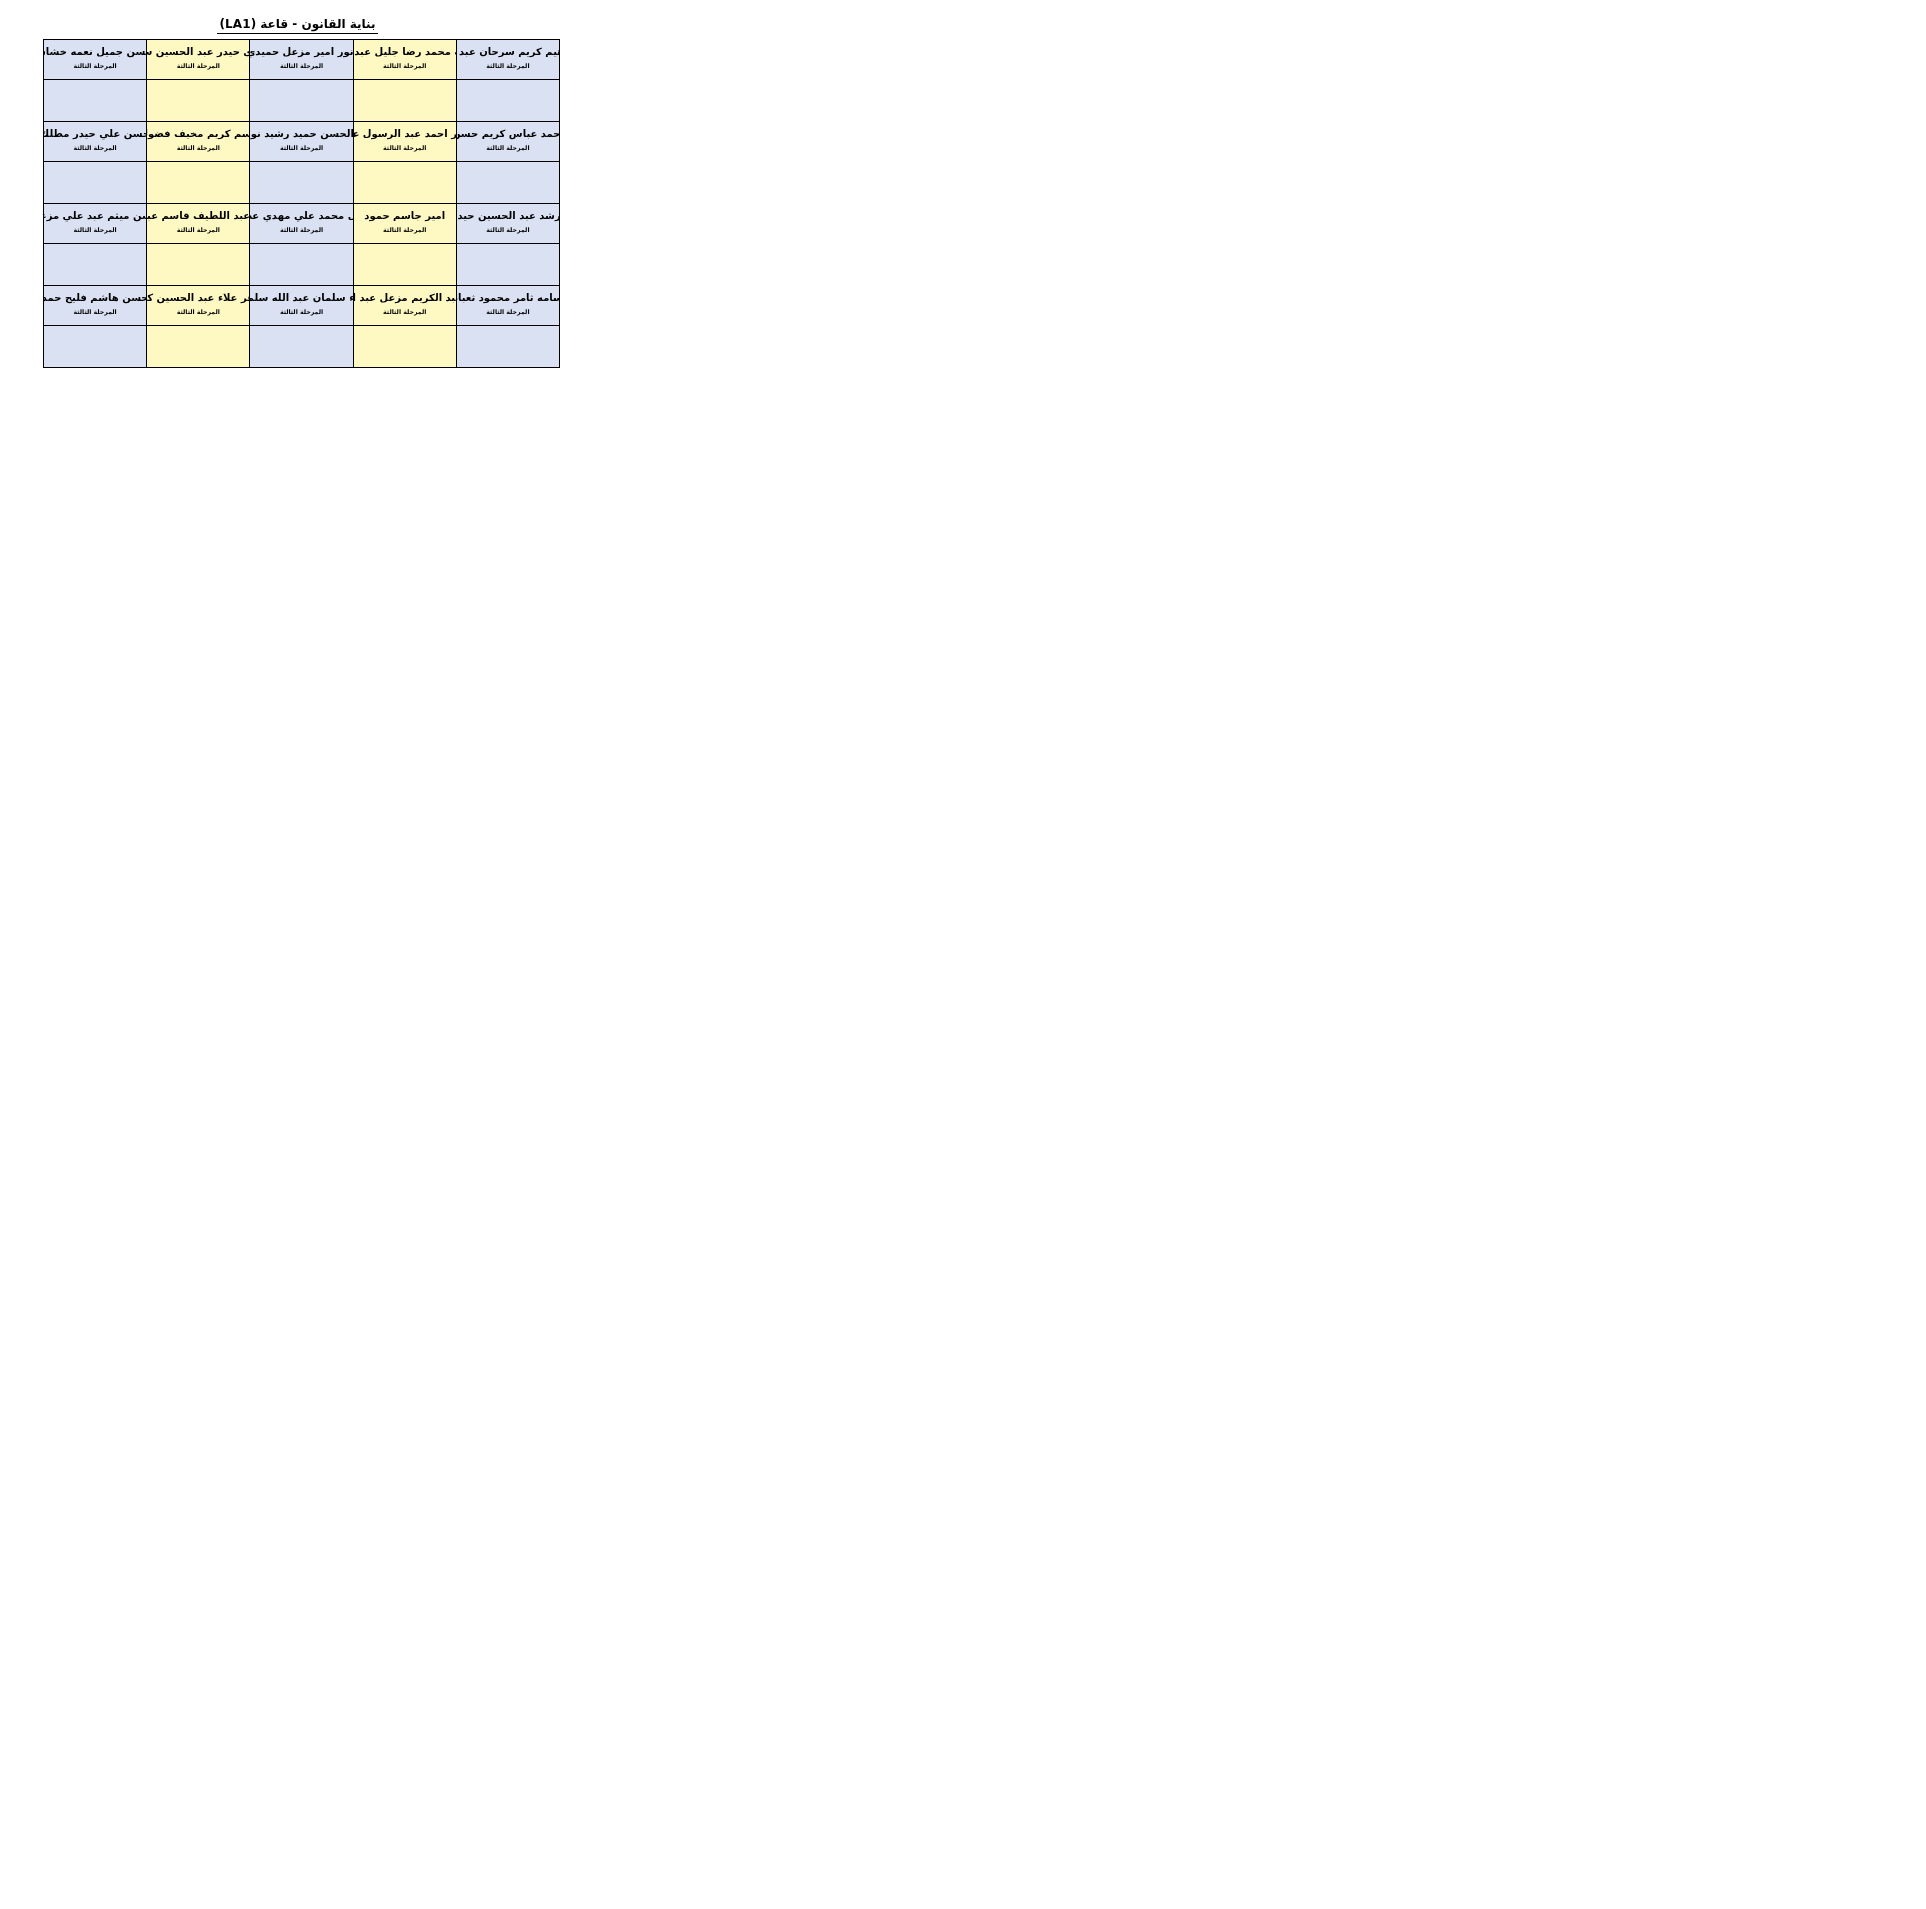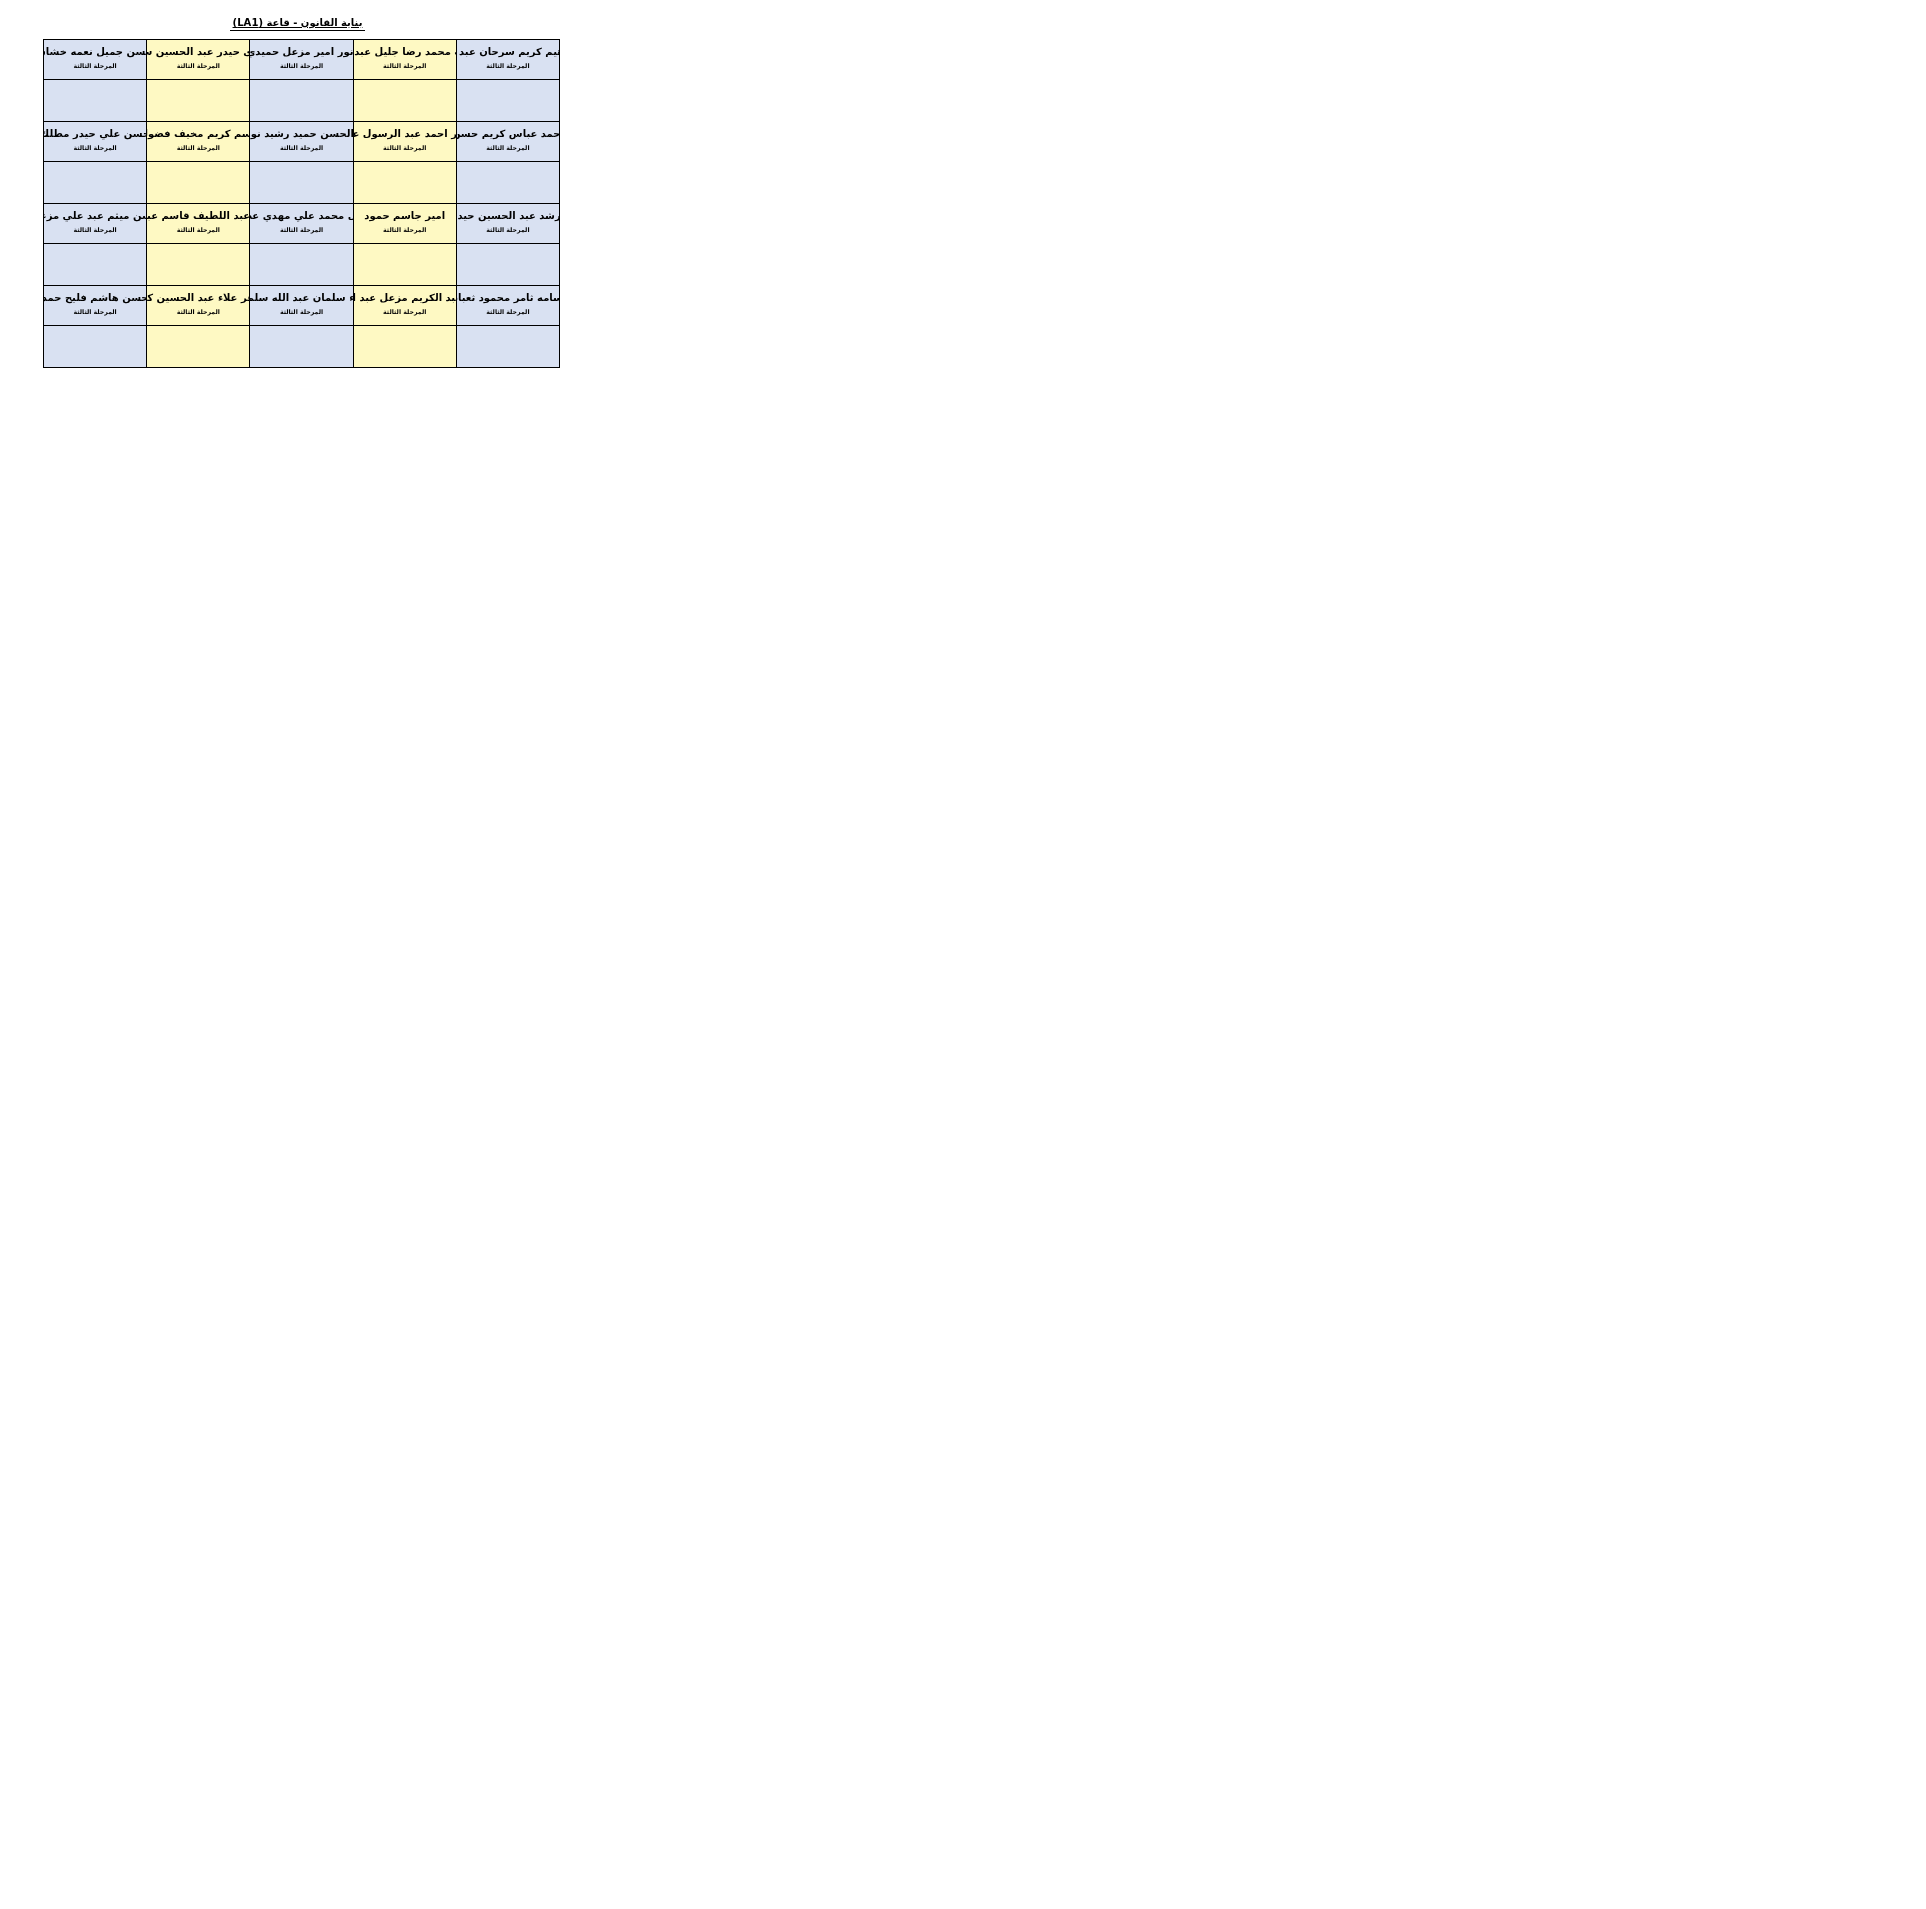--- a/index.html
+++ b/index.html
@@ -17,27 +17,26 @@
   .title-wrap {
     position: absolute;
     top: 17px;
     left: 0;
     width: 100%;
     text-align: center;
     direction: rtl;
   }
   .page-title {
     display: inline-block;
-    font-size: 10px;
+    font-size: 12px;
     font-weight: bold;
     color: #000000;
     border-bottom: 1.2px solid #000000;
     padding: 0 2.3px 1.9px 2.3px;
     letter-spacing: 0.1px;
-    text-decoration: underline;
   }
 
   table.seating {
     position: absolute;
     top: 39px;
     left: 43px;
     width: 517px;
     border-collapse: collapse;
     table-layout: fixed;
     direction: rtl;

